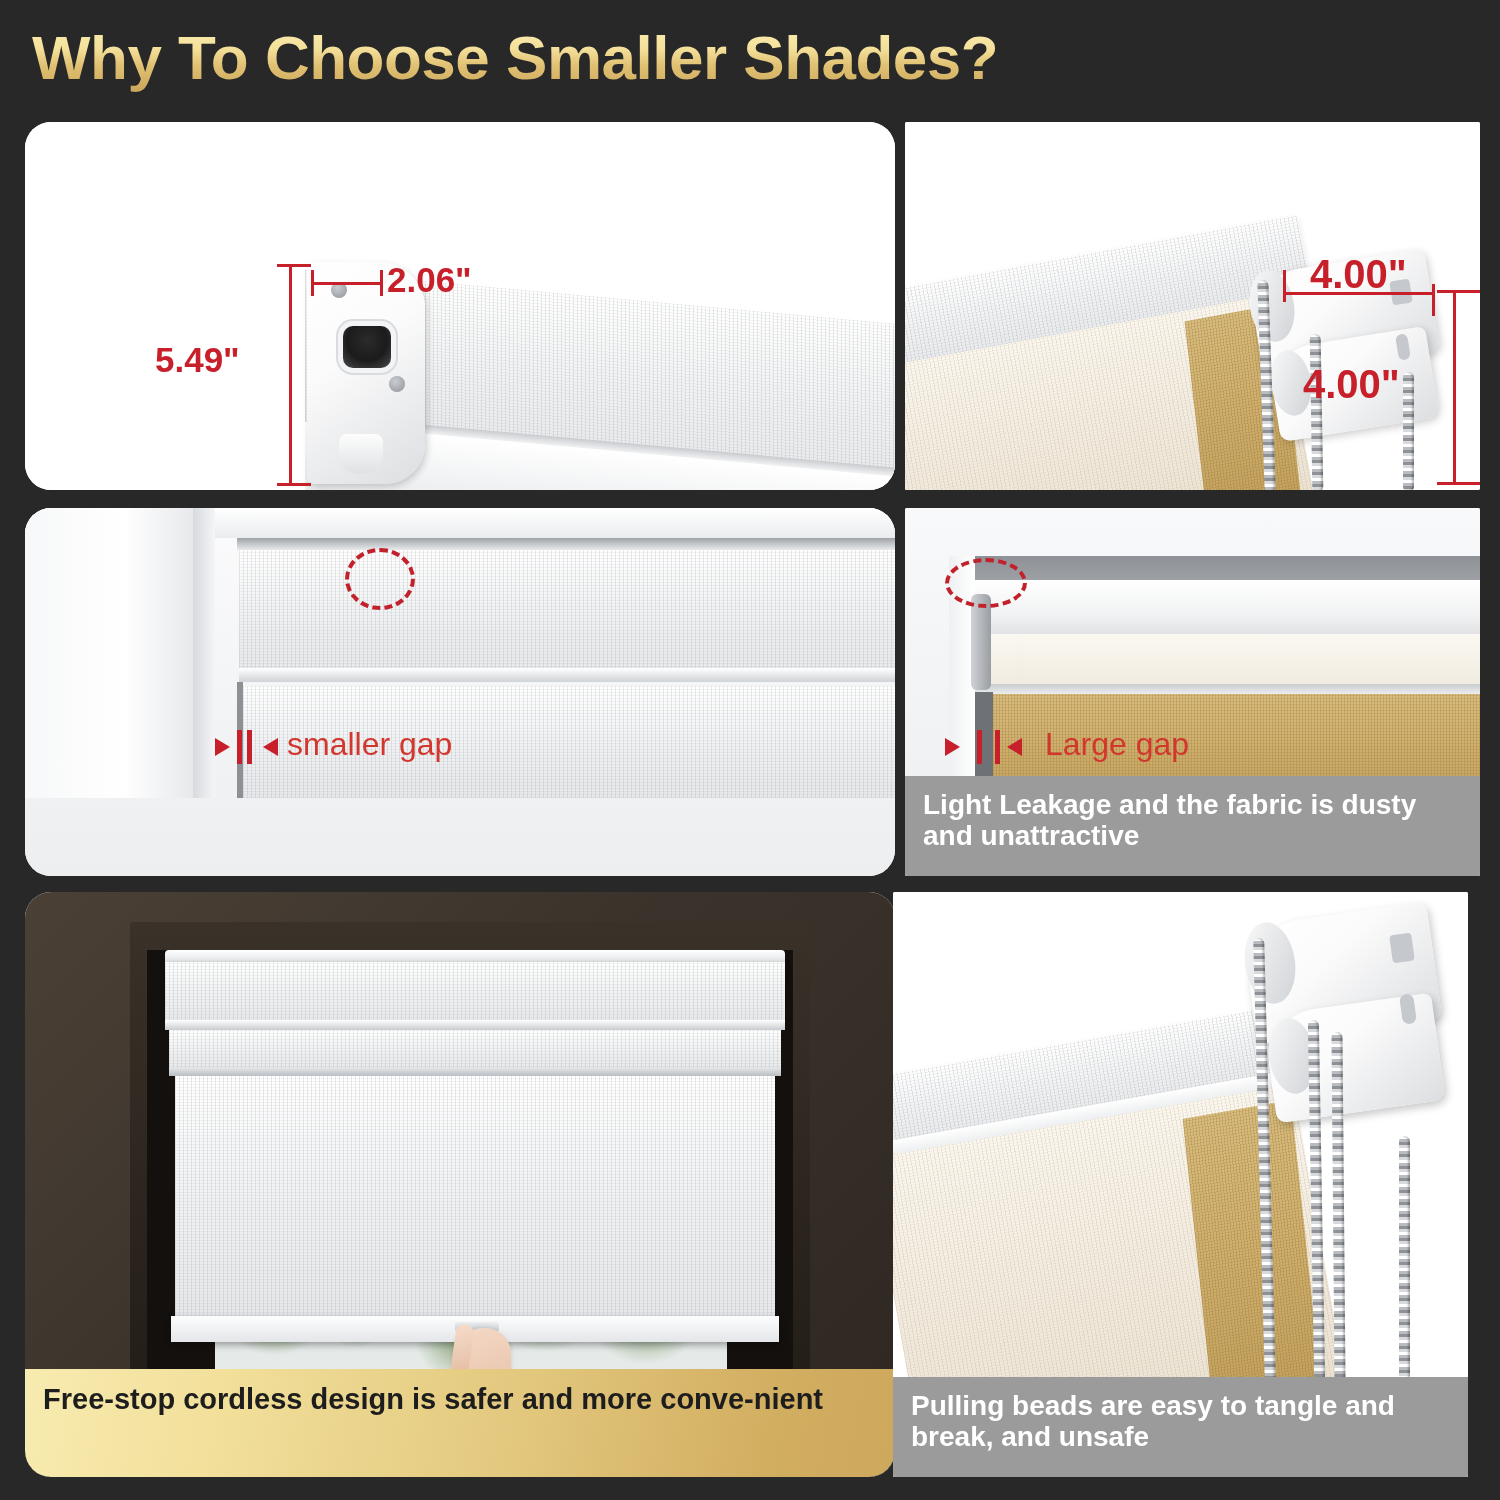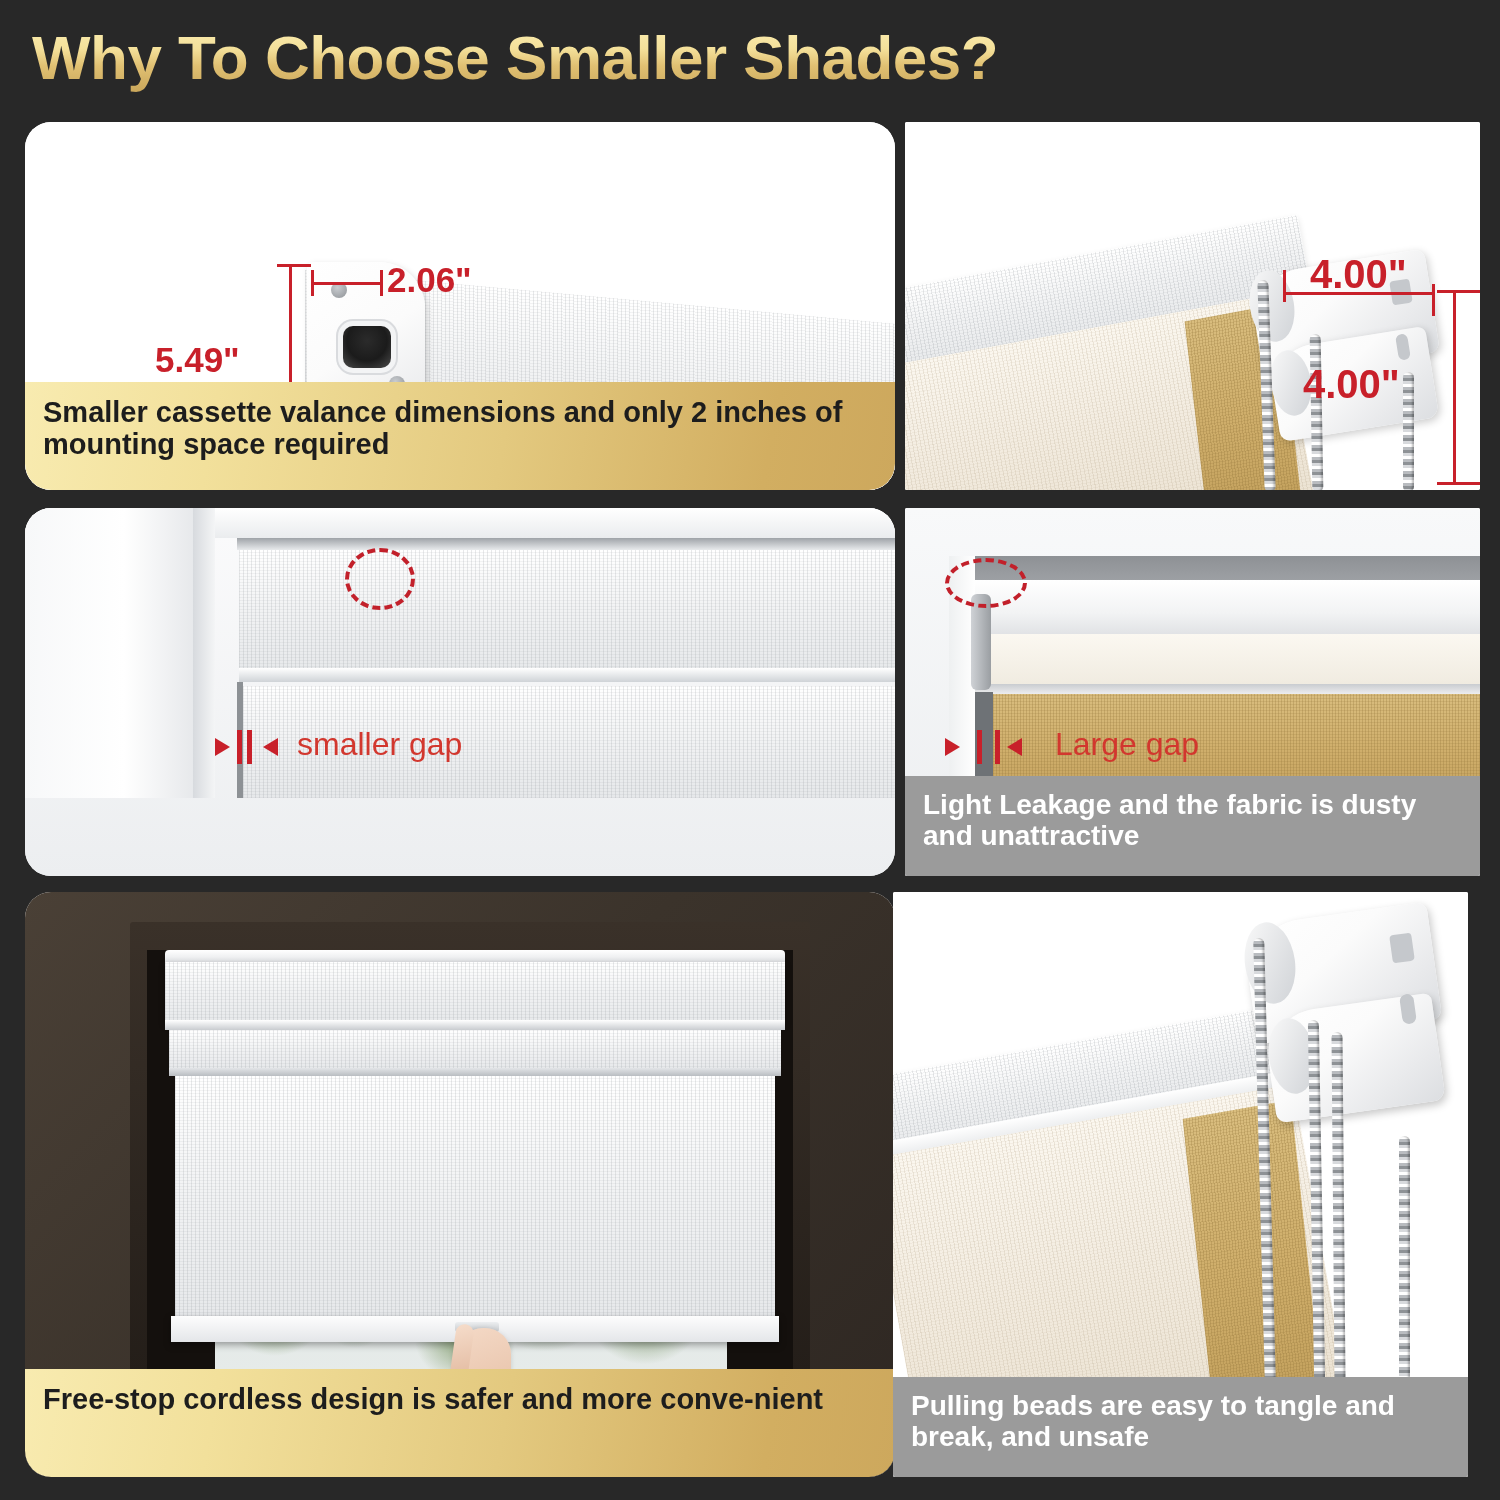--- a/index.html
+++ b/index.html
@@ -88,21 +88,20 @@
   .arrow-l { border-right:15px solid #c8202a; }
   .arrow-r { border-left:15px solid #c8202a; }
 
   .dashed-ellipse {
     position:absolute; border:4px dashed #c2202a; border-radius:50%;
   }
 
   .gap-label {
     position:absolute; color:#d2372e; font-size:32px; white-space:nowrap;
     font-family:"Liberation Sans", sans-serif;
-    padding-left:10px;
   }
   .gap-bar { position:absolute; width:5px; background:#c8202a; }
 
   
   .chain { position:absolute; width:11px; }
   .chain-i {
     width:100%; height:100%;
     background:repeating-linear-gradient(180deg,#ffffff 0 3px,#b9bcc0 3px 6px,#8e9296 6px 9px,#d8dadd 9px 12px);
     border-radius:6px;
     box-shadow:inset -2px 0 2px rgba(0,0,0,.25);
@@ -145,23 +144,20 @@
       <div class="dim-line dim-h" style="left:252px; top:142px; width:34px;"></div>
       <div class="dim-line dim-h" style="left:252px; top:361px; width:34px;"></div>
       <div class="dim-txt" style="left:130px; top:218px; font-size:35px;">5.49"</div>
 
       <div class="dim-line dim-h" style="left:286px; top:160px; width:72px;"></div>
       <div class="dim-line dim-v" style="left:286px; top:148px; height:26px;"></div>
       <div class="dim-line dim-v" style="left:355px; top:148px; height:26px;"></div>
       <div class="dim-txt" style="left:362px; top:138px; font-size:35px;">2.06"</div>
     </div>
 
-    <div class="cap cap-gold cap-h1">
-      <div class="cap-text">Smaller cassette valance dimensions and only 2 inches of mounting space required</div>
-    </div>
   </div>
 
   <div class="panel pnl-bad p2">
     <div class="photo" style="background:#ffffff;">
 
       <div class="fabric-white" style="position:absolute; left:-30px; top:92px; width:430px; height:86px;
                   transform:rotate(-10.5deg); transform-origin:right center; border-radius:4px;
                   box-shadow:0 3px 6px rgba(0,0,0,.10);"></div>
 
       <div class="fabric-cream" style="position:absolute; left:-20px; top:170px; width:410px; height:200px;

